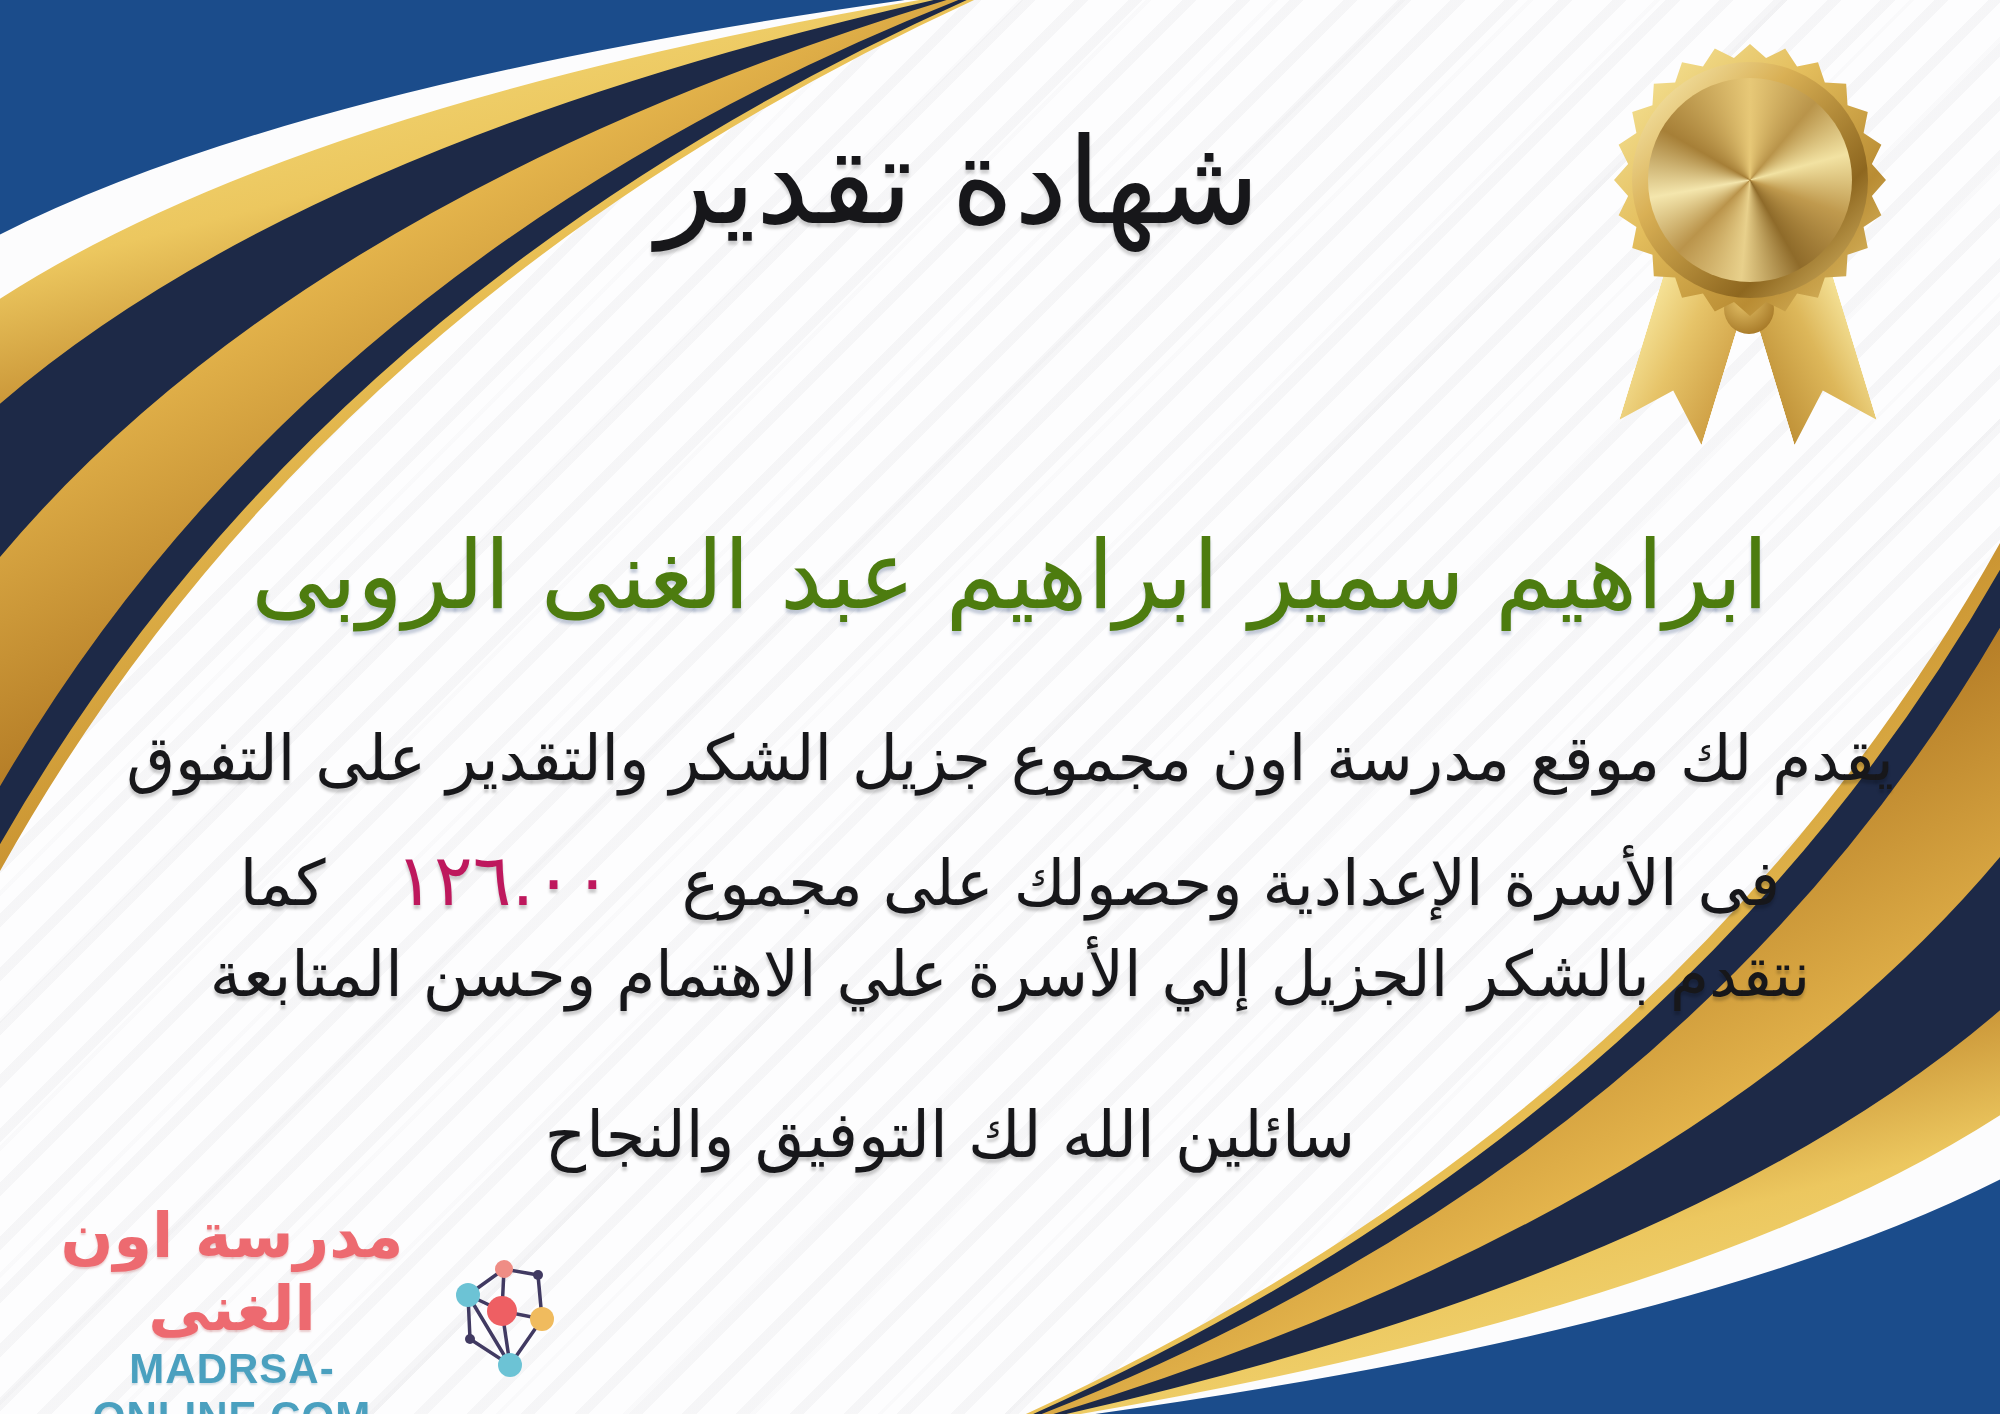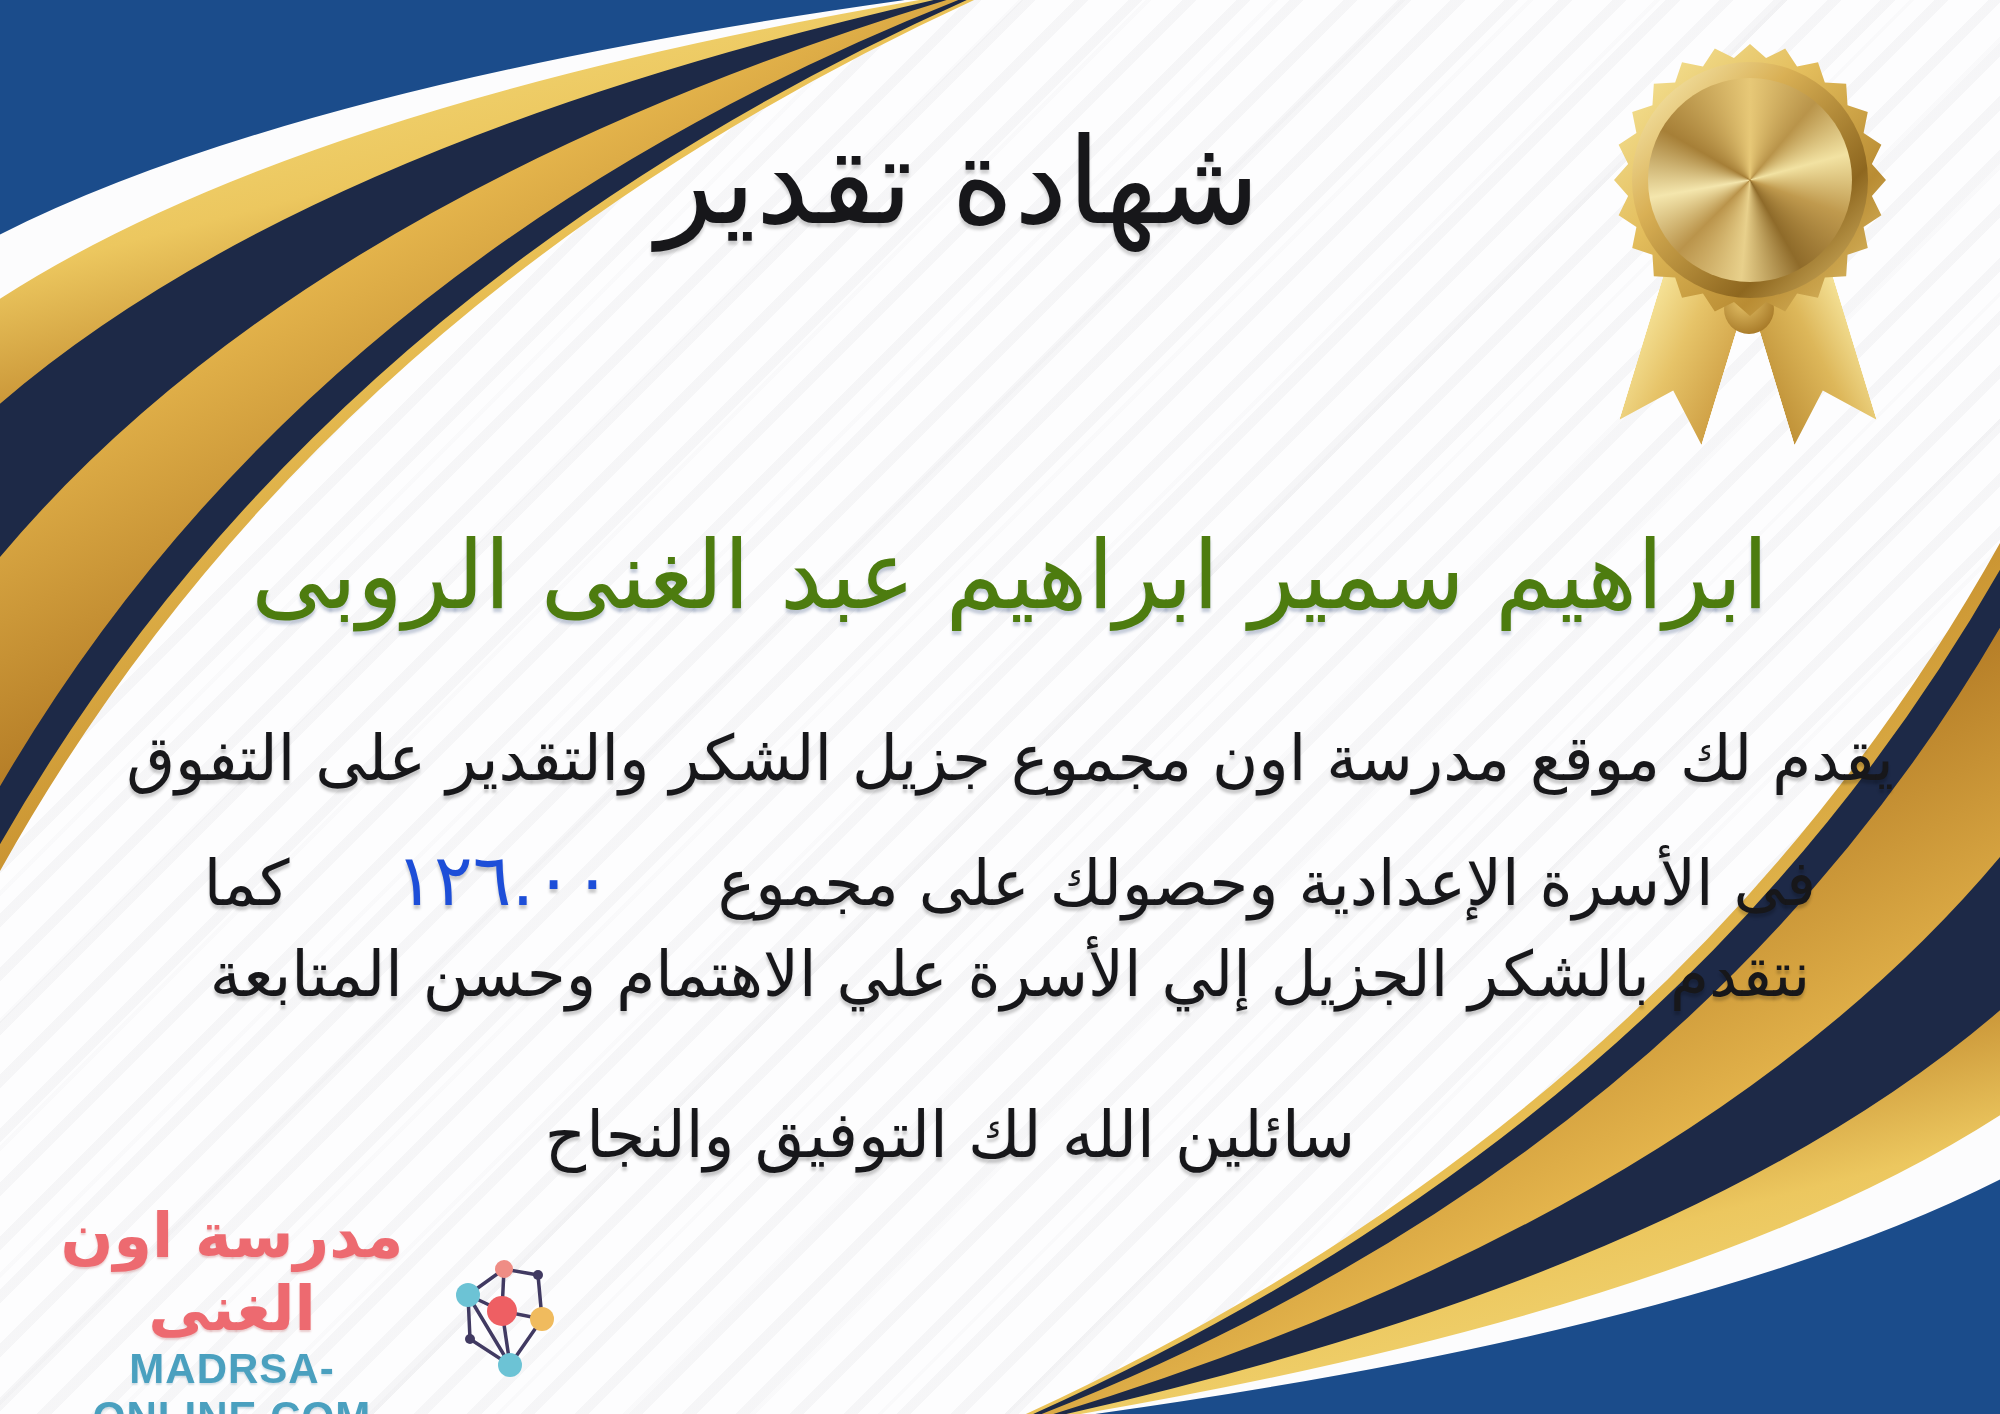--- a/index.html
+++ b/index.html
@@ -39,21 +39,21 @@
   .title{top:112px;font-size:120px;letter-spacing:-1px;transform:translateX(-52px);
     text-shadow:0 4px 3px rgba(0,0,0,0.18);}
   .name{top:520px;font-size:95px;font-weight:normal;color:#4d7c0f;
     text-shadow:0 4px 3px rgba(30,60,110,0.25);}
   .body-line{font-size:63px;text-shadow:0 4px 3px rgba(0,0,0,0.20);}
   .l1{top:722px;}
   .l2{top:838px;}
   .l3{top:938px;}
   .closing{top:1098px;font-size:64px;transform:translateX(-60px);
     text-shadow:0 4px 3px rgba(0,0,0,0.20);}
-  .score{color:#1d4ed8;font-size:72px;margin:0 106px;letter-spacing:4px;}
+  .score{color:#be185d;font-size:72px;margin:0 70px;letter-spacing:4px;}
 
   
   .logo{position:absolute;left:22px;top:1240px;width:545px;height:160px;display:flex;align-items:center;}
   .logo-text{width:420px;}
   .logo-ar{direction:rtl;text-align:center;font-size:62px;font-weight:bold;color:#ed6a70;
     text-shadow:0 2px 2px rgba(180,60,60,0.25);}
   .logo-en{text-align:center;font-size:42px;font-weight:bold;color:#4aa0bf;letter-spacing:1px;
     font-family:"Liberation Sans",sans-serif;text-shadow:0 2px 2px rgba(40,100,130,0.2);}
   .logo-icon{width:112px;height:134px;margin-left:6px;}
 </style>

